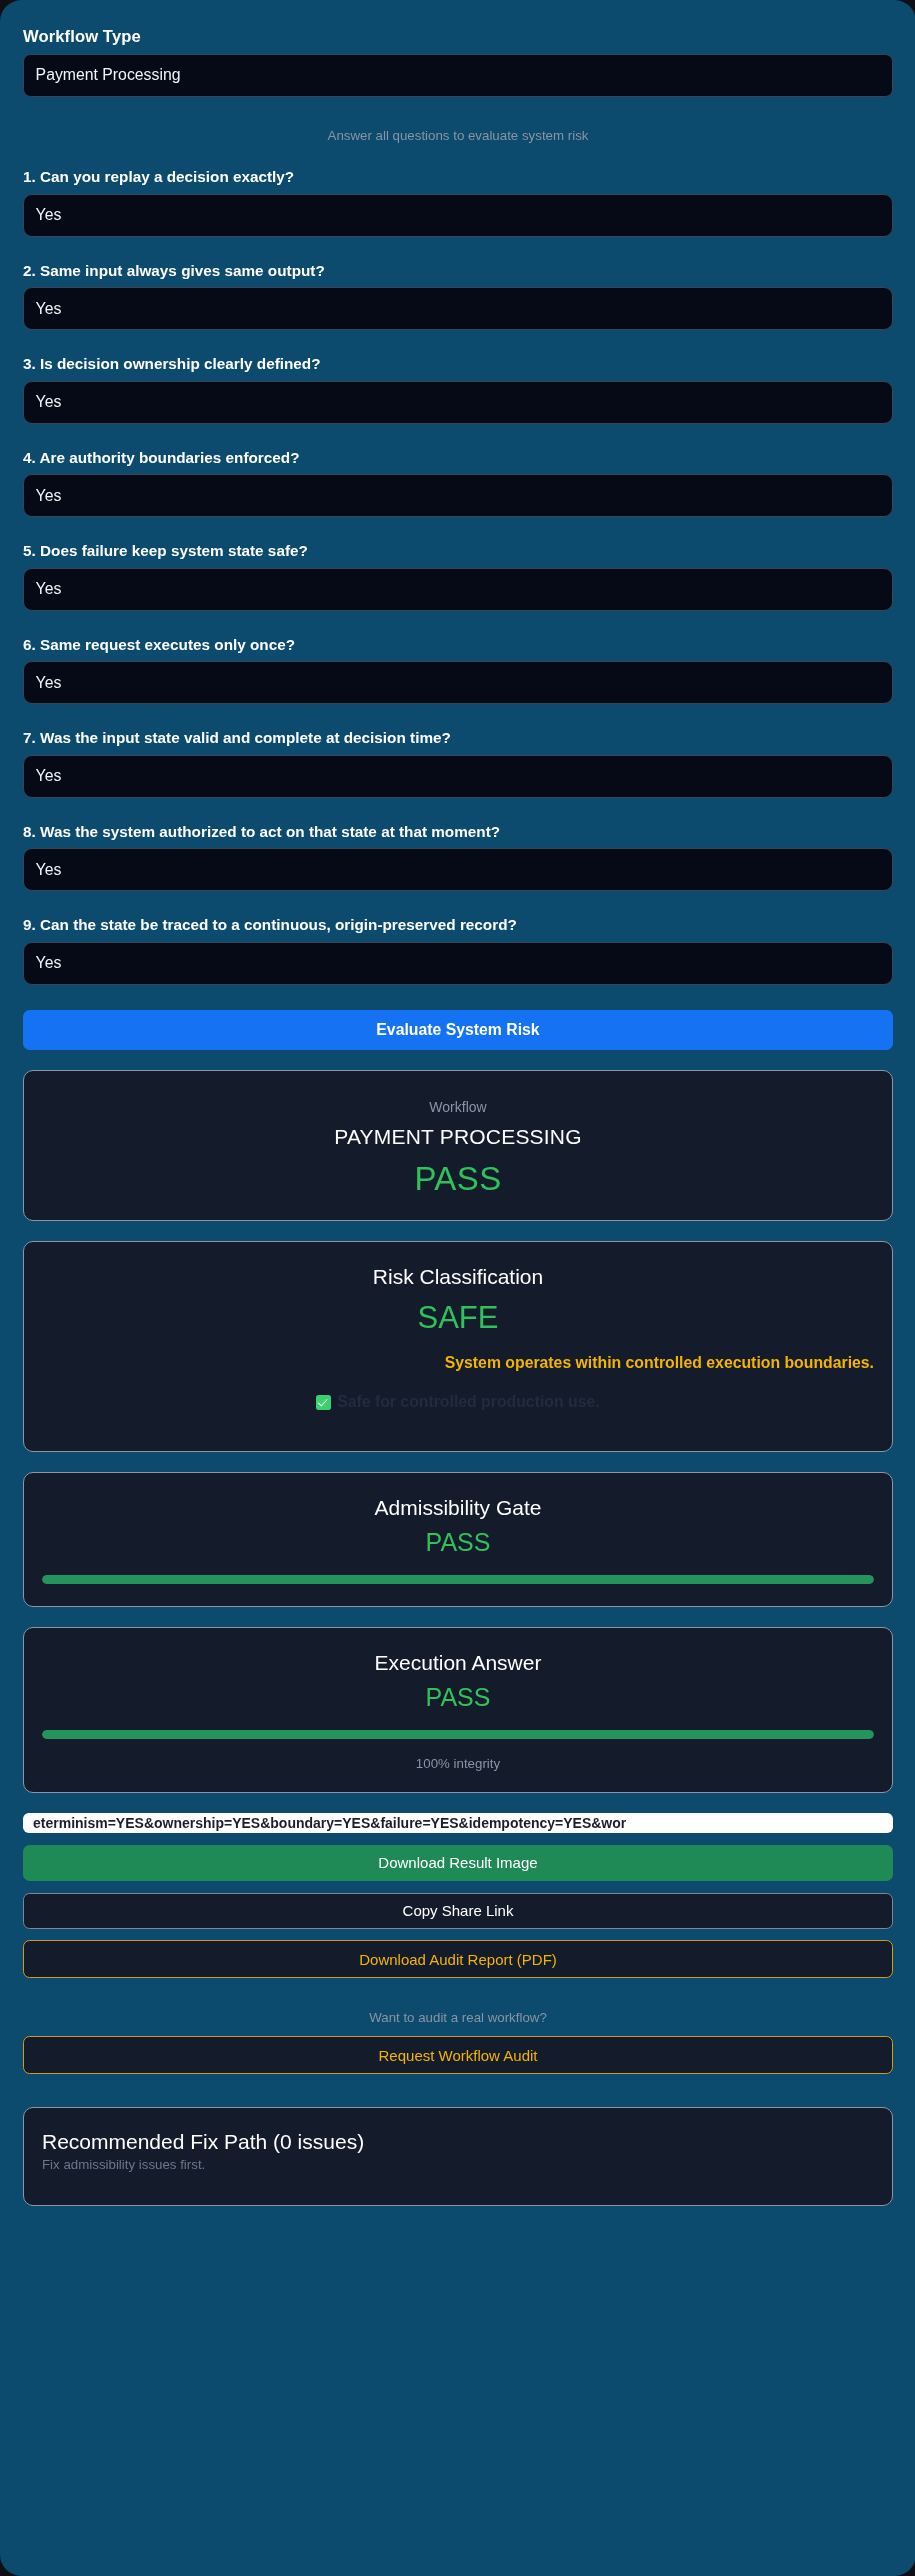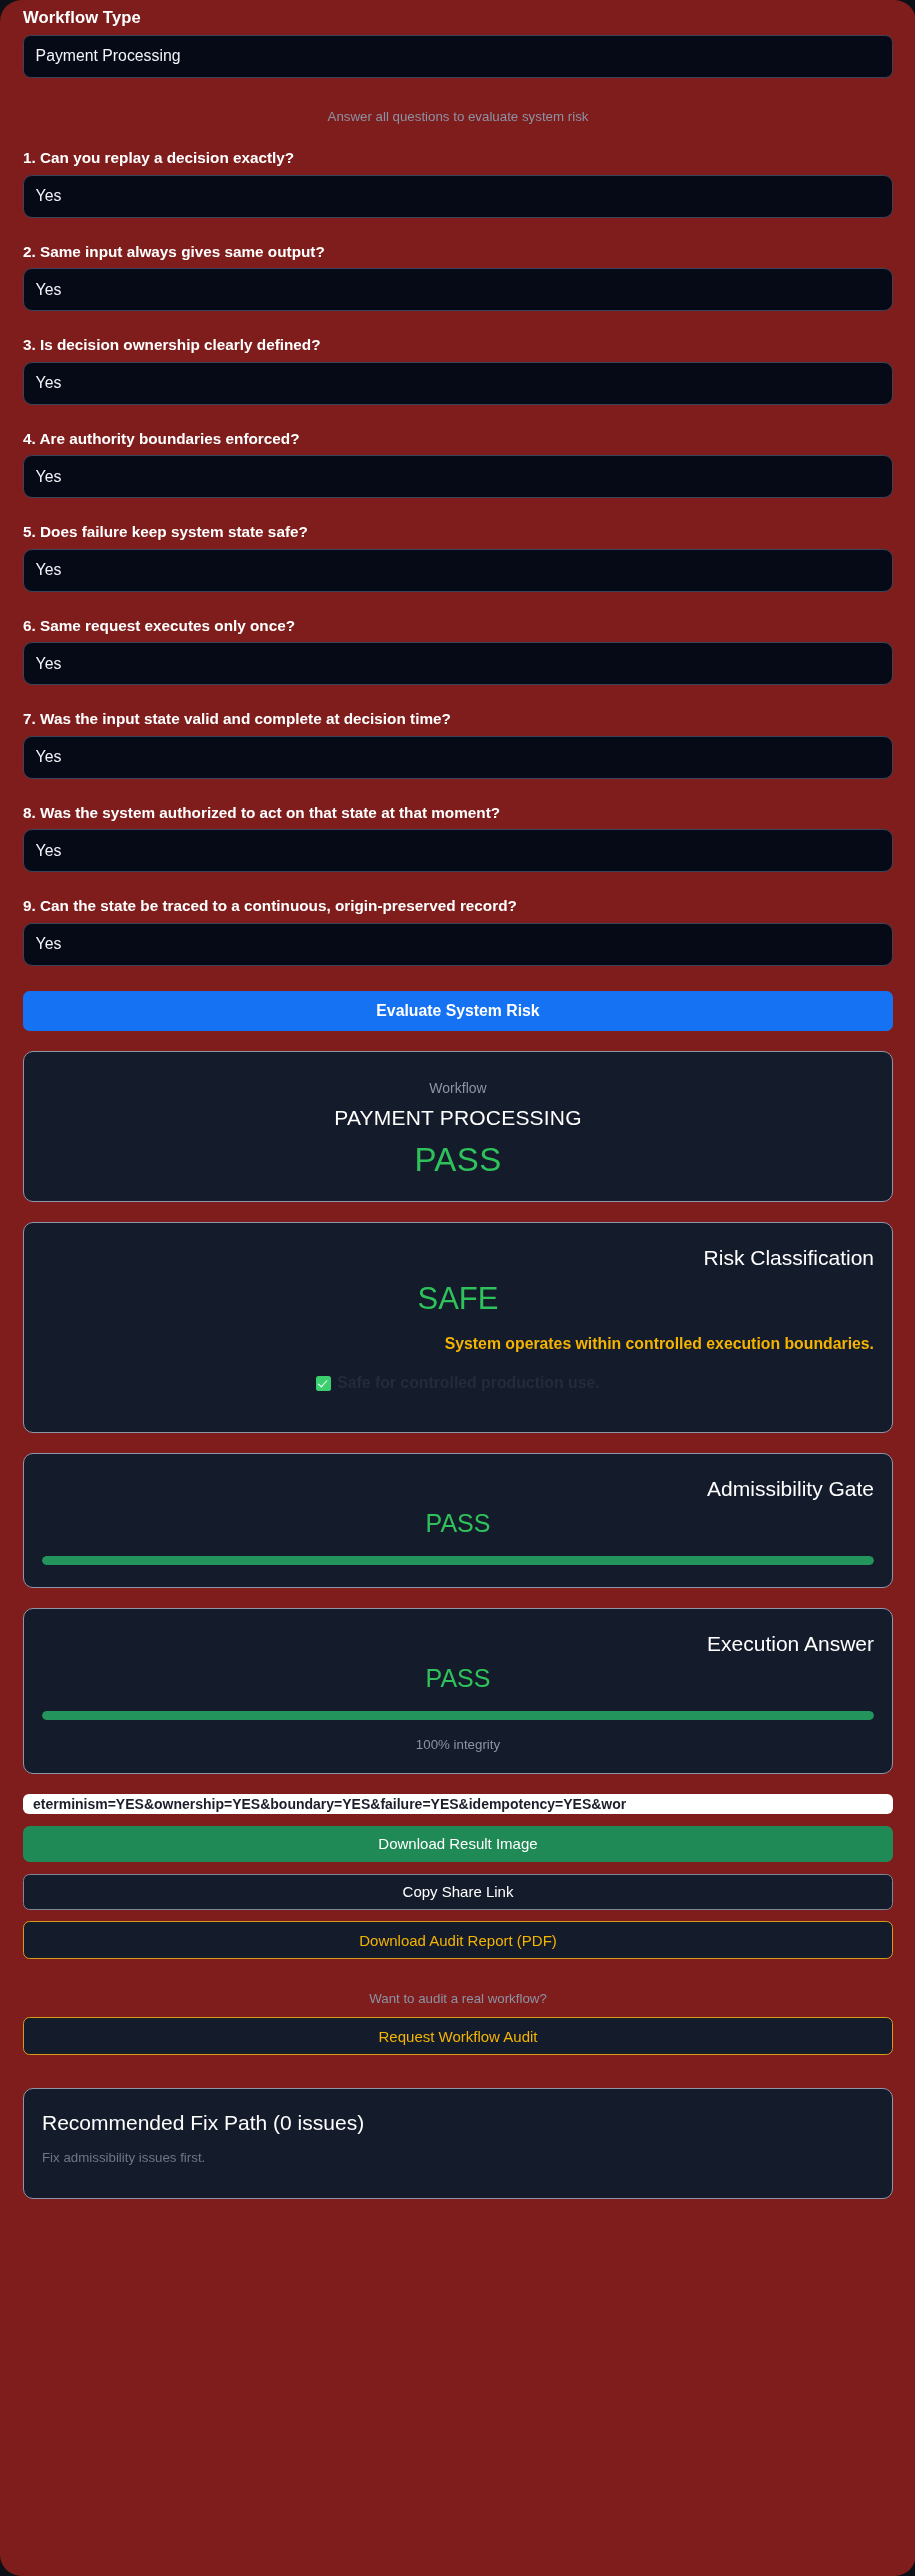--- a/index.html
+++ b/index.html
@@ -11,23 +11,23 @@
 
   body {
     width: 916px;
     min-height: 2576px;
     overflow-x: hidden;
   }
 
   #app-shell {
     width: 916px;
     min-height: 2576px;
-    background: #7f1d1d;
+    background: #0c4a6e;
     border-radius: 21.6px;
-    padding: 8px 23px 28px 23px;
+    padding: 27px 23px 28px 23px;
   }
 
   
   .field-label {
     color: #ffffff;
     font-size: 16.6px;
     font-weight: bold;
     margin-bottom: 6.6px;
     letter-spacing: 0.1px;
   }
@@ -116,21 +116,20 @@
     color: #ffffff;
     font-size: 21px;
     margin-top: 10px;
     letter-spacing: 0.2px;
   }
 
   .card-heading {
     color: #ffffff;
     font-size: 21px;
     margin-top: 5px;
-    text-align: right;
   }
 
   .verdict {
     color: #2fc25b;
     font-size: 33px;
     margin-top: 11.6px;
     letter-spacing: 0.4px;
   }
 
   .verdict-sm {
@@ -264,21 +263,21 @@
     padding: 21.6px 18px 33px 18px;
     margin-top: 33px;
   }
   .fixpath-title {
     color: #ffffff;
     font-size: 21px;
   }
   .fixpath-note {
     color: #6e7688;
     font-size: 13.3px;
-    margin-top: 15px;
+    margin-top: 3px;
   }
 </style>
 </head>
 <body>
 
 <div id="app-shell">
 
   <div>
     <div class="field-label">Workflow Type</div>
     <input class="text-field" type="text" value="Payment Processing" style="">

